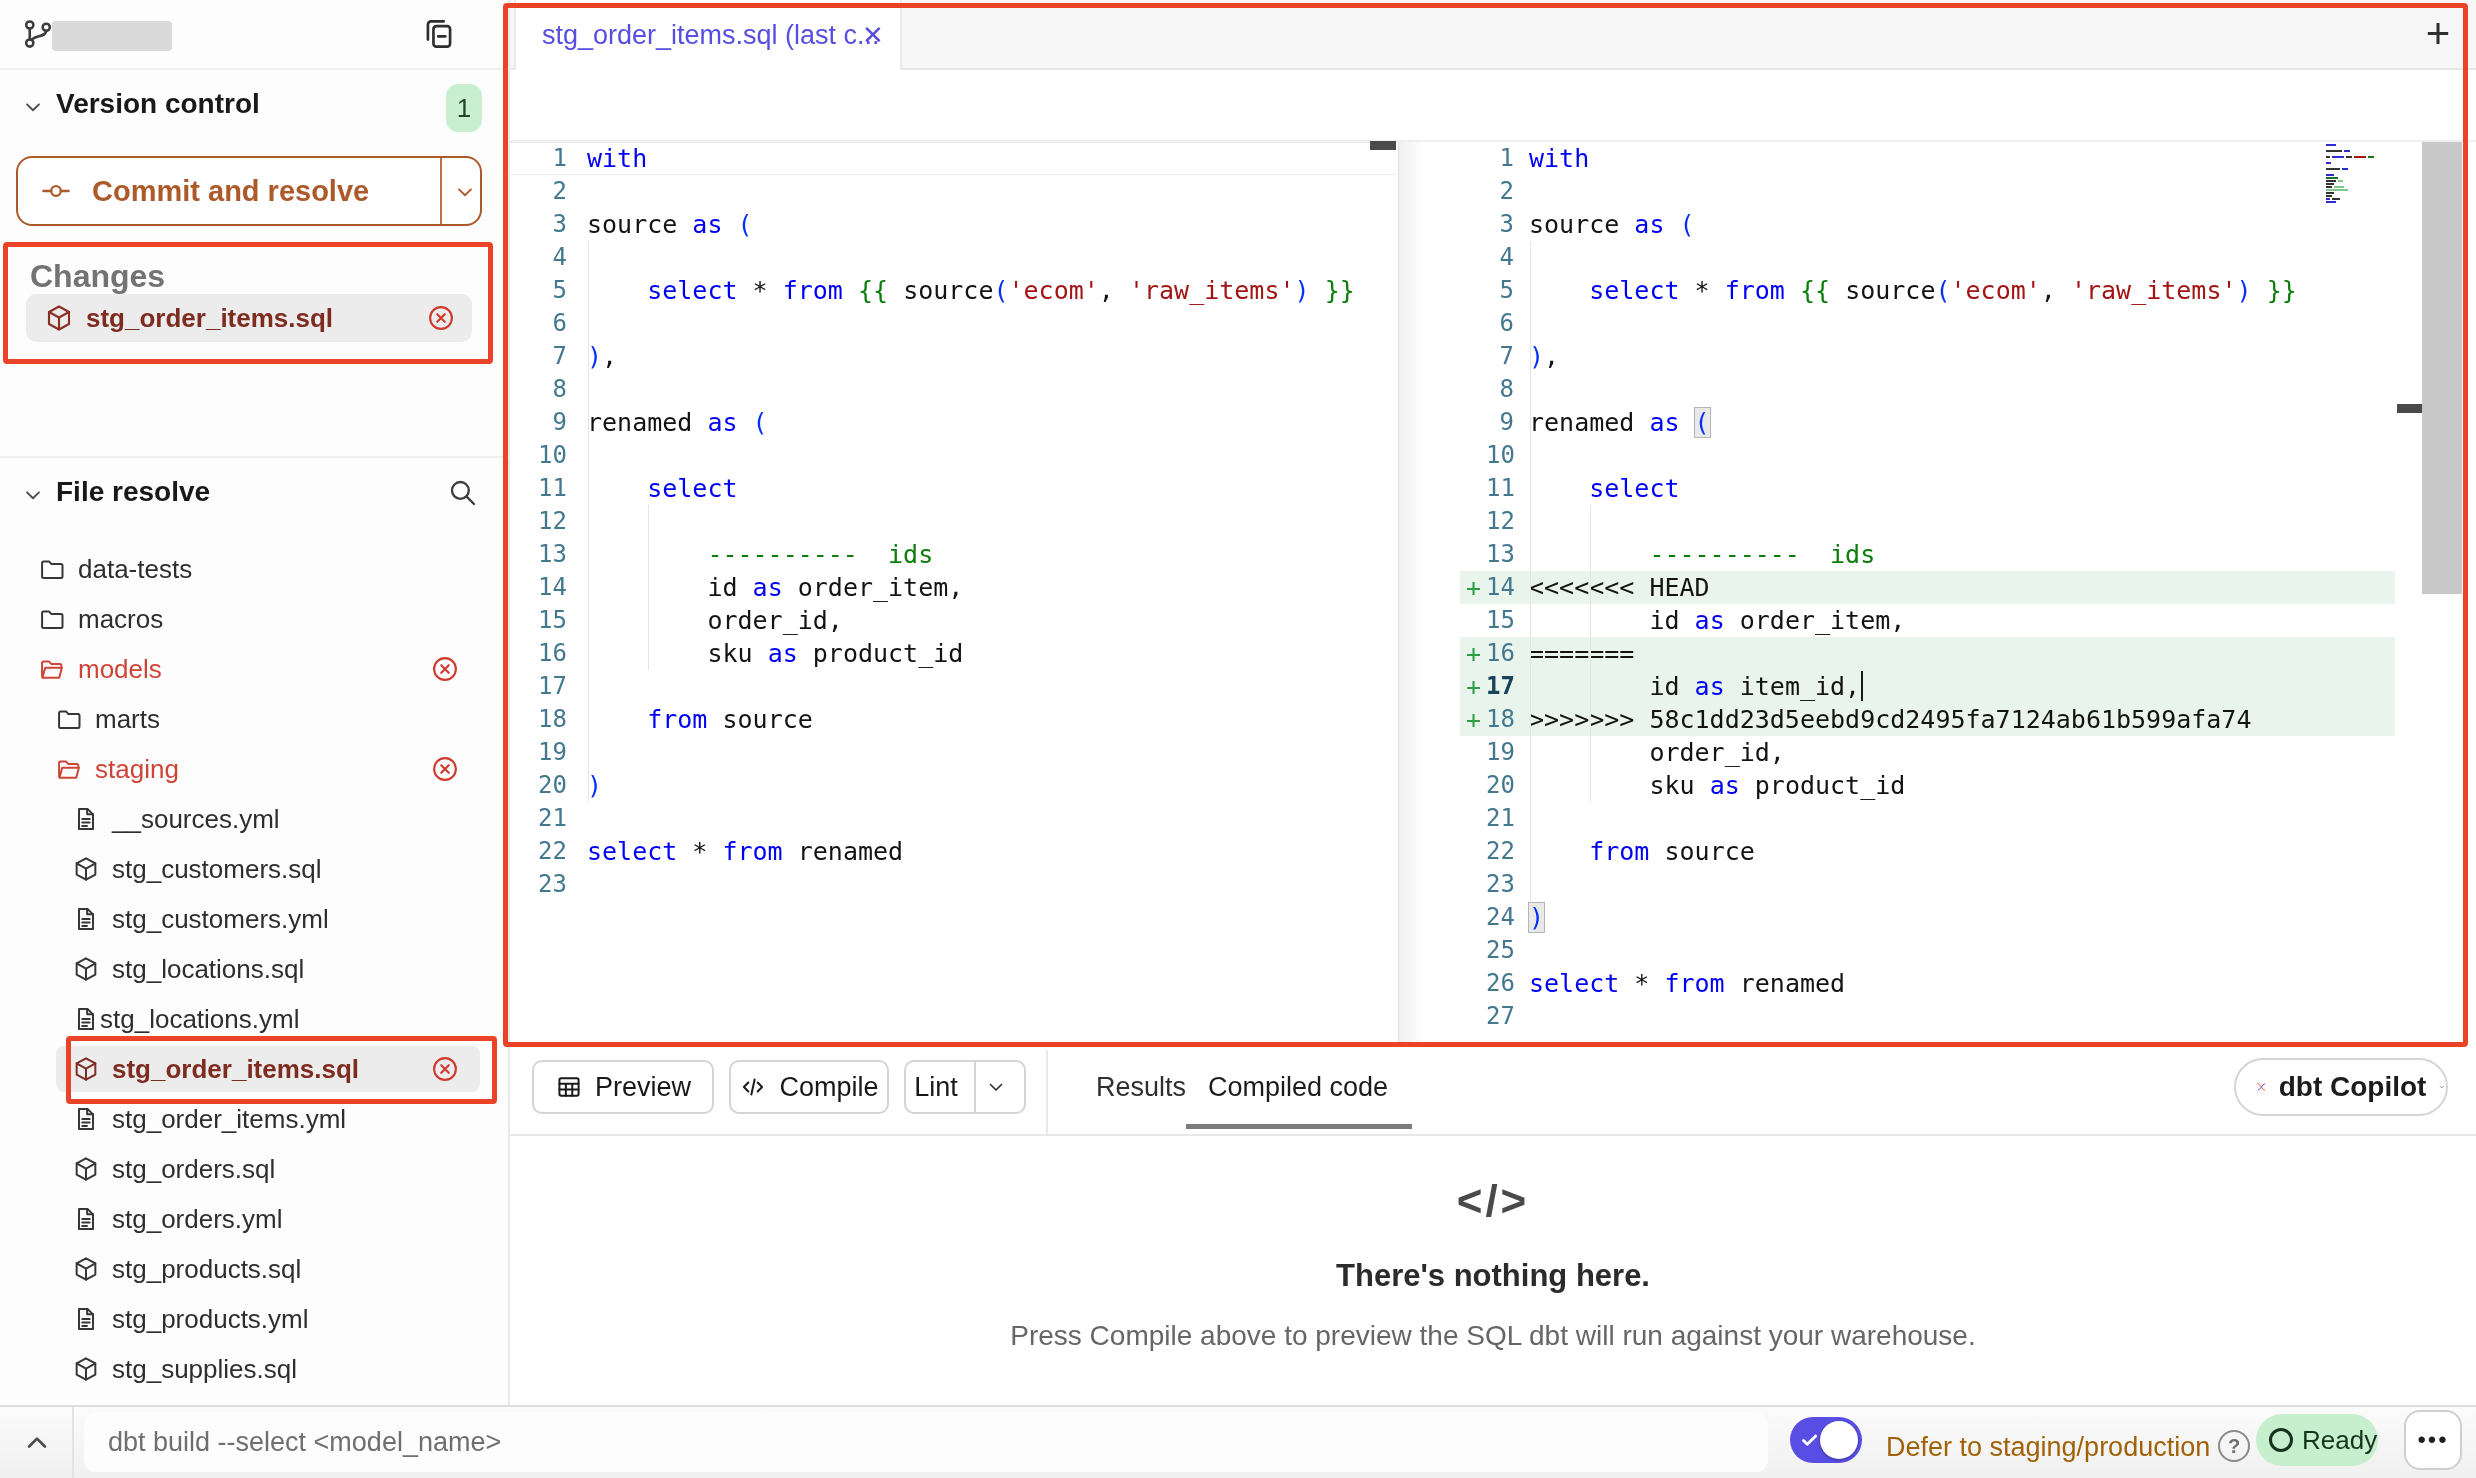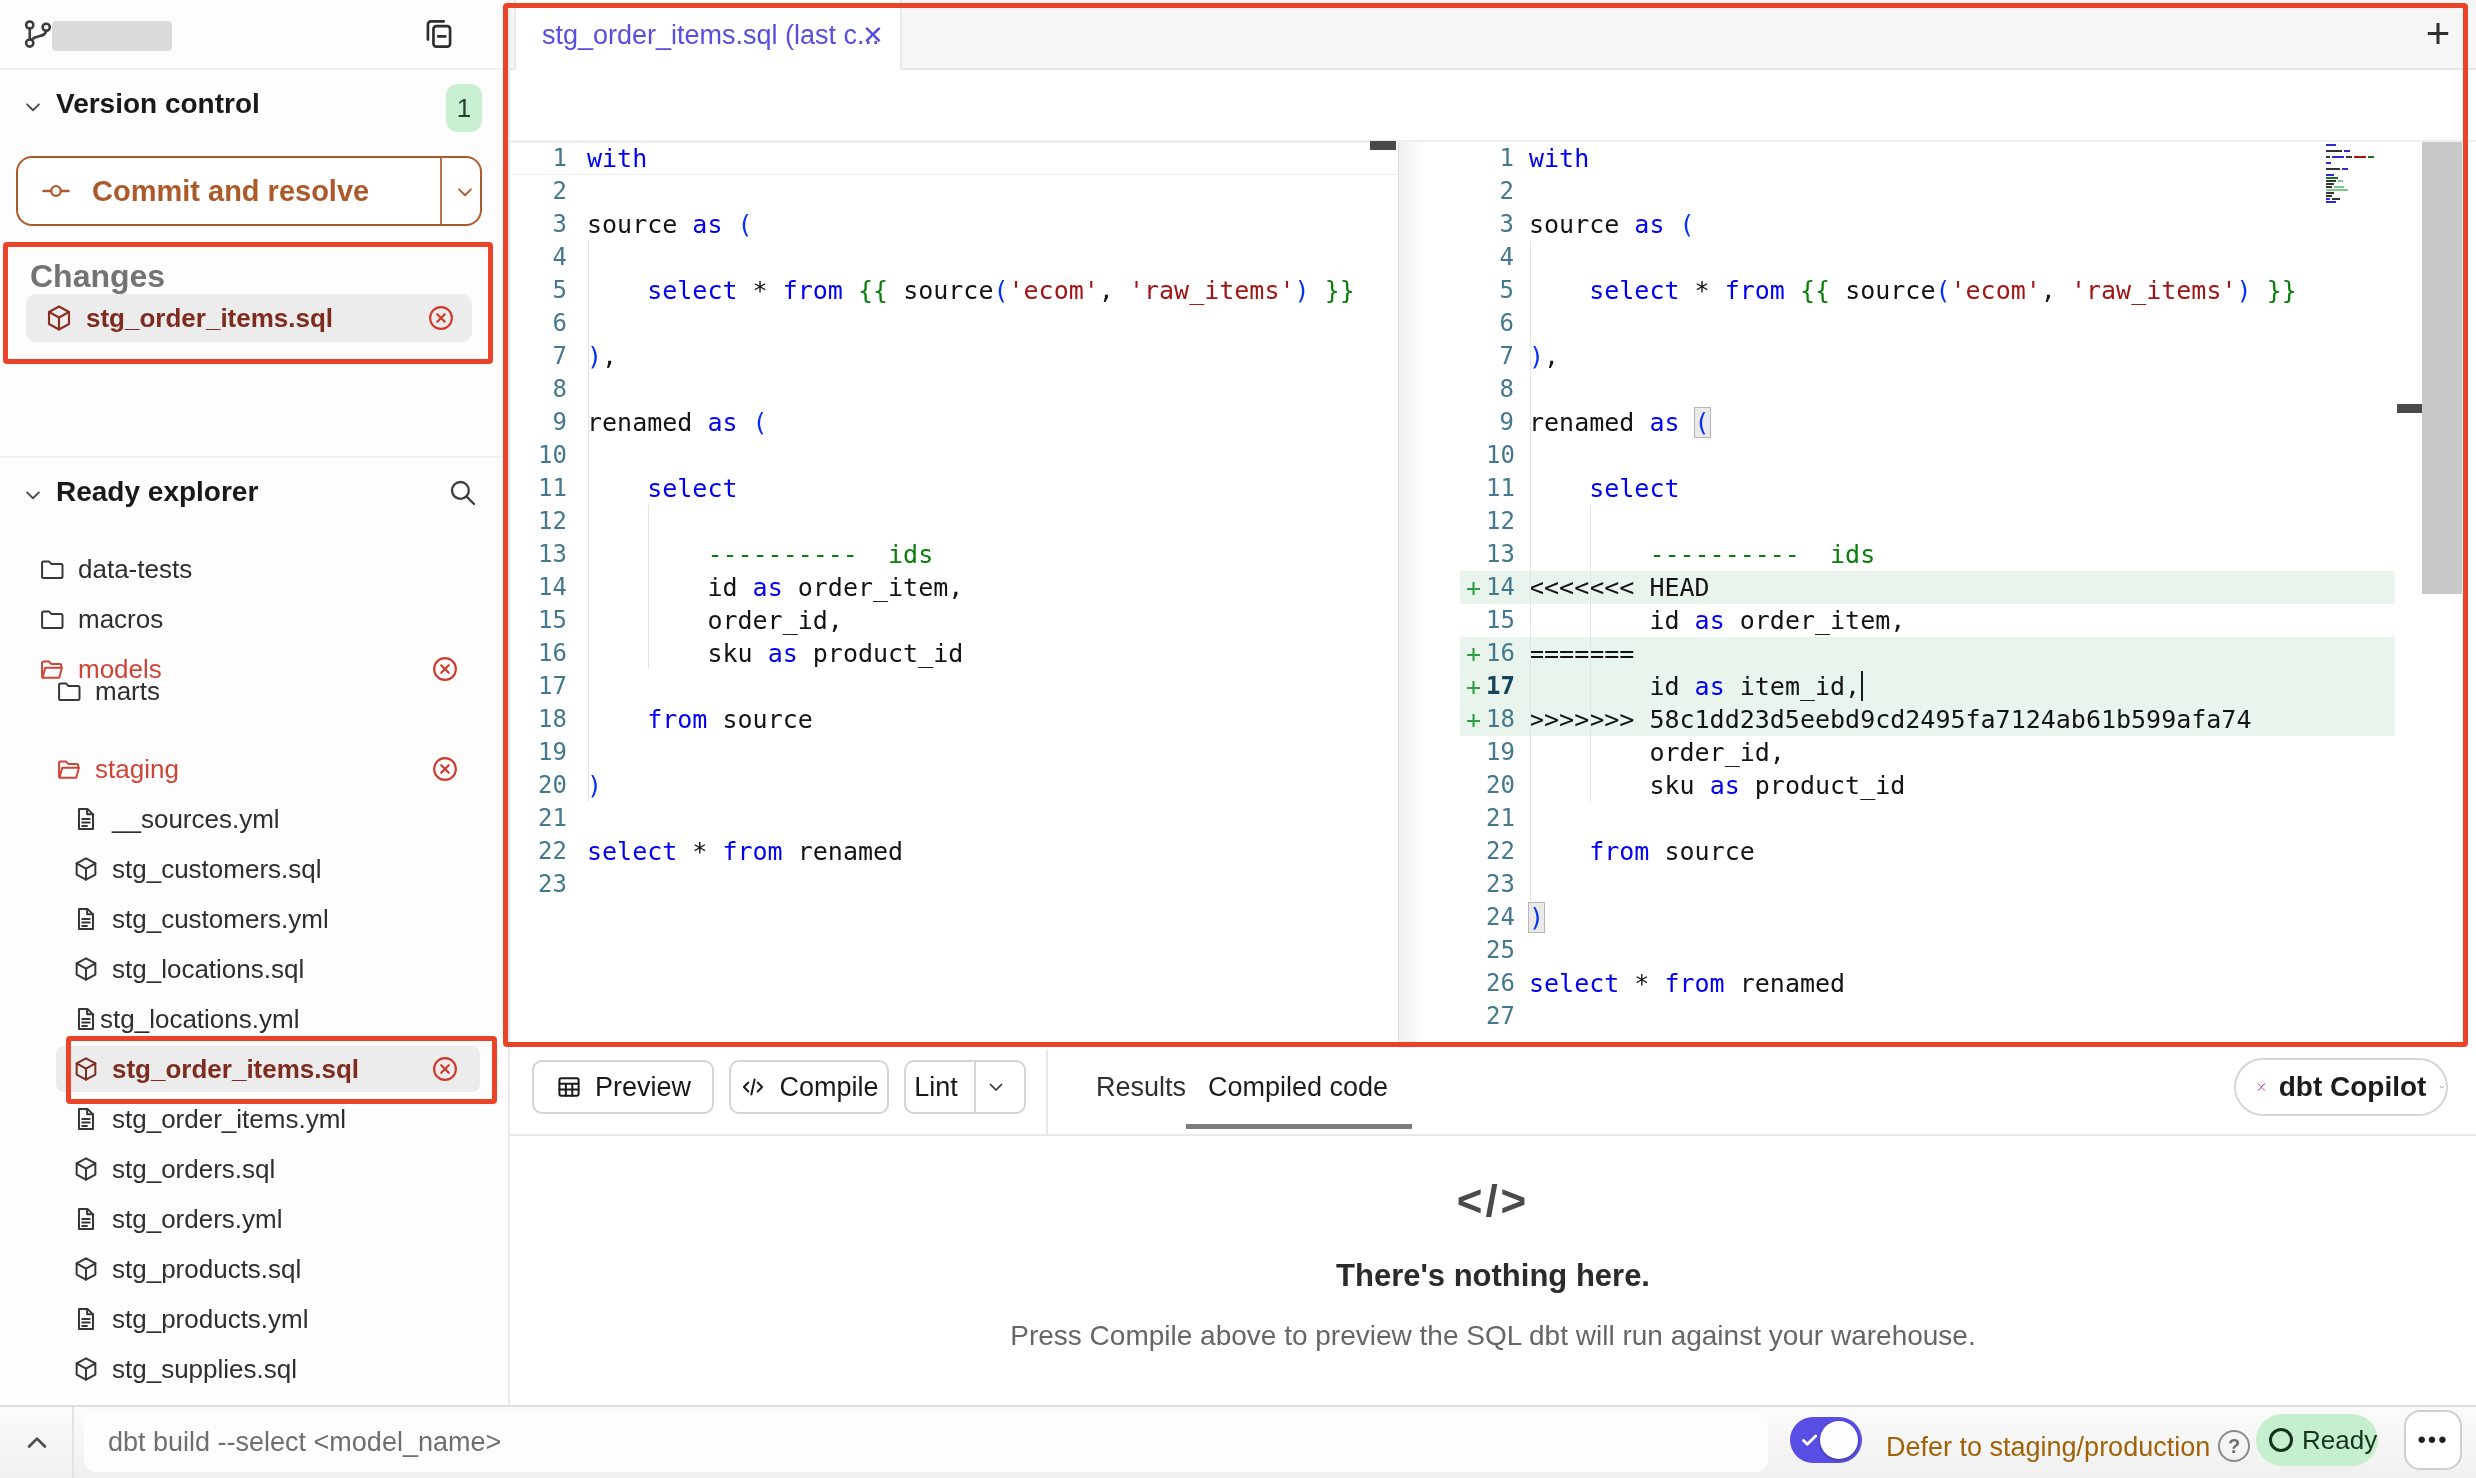--- a/index.html
+++ b/index.html
@@ -209,21 +209,21 @@
       </span>
     </div>
 
     <div class="sb-div"></div>
 
     <span class="fe-chev">
       <svg viewBox="0 0 24 24">
           <path d="M6.5 9.5 12 15l5.5-5.5"></path>
         </svg>
     </span>
-    <div class="fe-title">Ready explorer</div>
+    <div class="fe-title">File resolve</div>
     <button class="search-ic">
       <svg viewBox="0 0 24 24">
           <circle cx="10.8" cy="10.8" r="6.3"></circle>
           <path d="M15.5 15.5 21 21"></path>
         </svg>
     </button>
 
     <div id="tree">
         <div class="trow" style="top: 544px;">
           <span class="ticon" style="left: 38px;"><svg viewBox="0 0 24 24">
@@ -241,21 +241,21 @@
           <span class="ticon" style="left: 38px;"><svg viewBox="0 0 24 24">
               <path d="M3.5 18.5V6.8c0-.7.6-1.3 1.3-1.3h4.6l2.1 2.3h7.2c.7 0 1.3.6 1.3 1.3v1.4"></path>
               <path d="M6.2 11h14.3l-2.3 8.5H3.8z"></path>
             </svg></span>
           <span class="tlbl" style="left: 78px;">models</span>
           <span class="discard"><svg viewBox="0 0 24 24">
               <circle cx="12" cy="12" r="8.7"></circle>
               <path d="M9 9l6 6M15 9l-6 6"></path>
             </svg></span>
         </div>
-        <div class="trow" style="top: 666px; padding-left: 40px;">
+        <div class="trow" style="top: 694px; padding-left: 40px;">
           <span class="ticon" style="left: 55px;"><svg viewBox="0 0 24 24">
               <path d="M3.5 6.8c0-.7.6-1.3 1.3-1.3h4.6l2.1 2.3h8.2c.7 0 1.3.6 1.3 1.3v9.4c0 .7-.6 1.3-1.3 1.3H4.8c-.7 0-1.3-.6-1.3-1.3z"></path>
             </svg></span>
           <span class="tlbl" style="left: 95px;">marts</span>
         </div>
         <div class="trow red" style="top: 744px;">
           <span class="ticon" style="left: 55px;"><svg viewBox="0 0 24 24">
               <path d="M3.5 18.5V6.8c0-.7.6-1.3 1.3-1.3h4.6l2.1 2.3h7.2c.7 0 1.3.6 1.3 1.3v1.4"></path>
               <path d="M6.2 11h14.3l-2.3 8.5H3.8z"></path>
             </svg></span>

